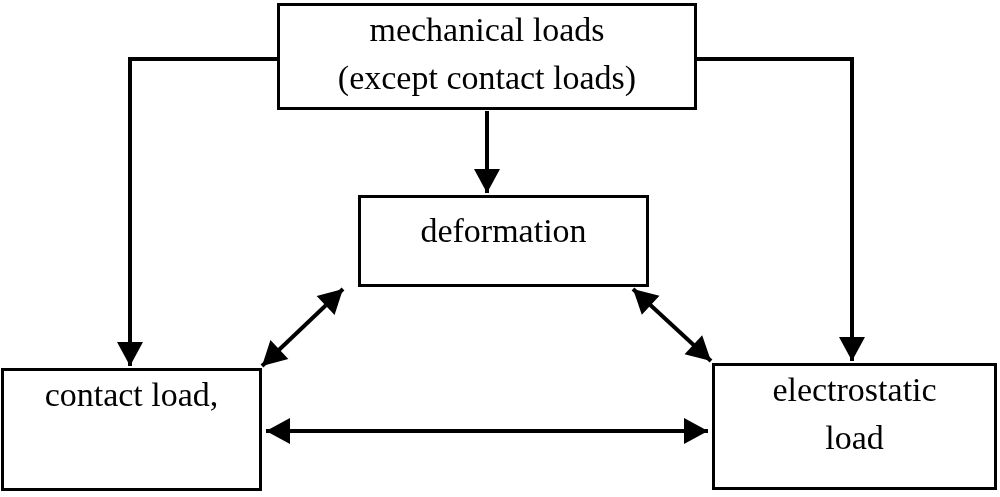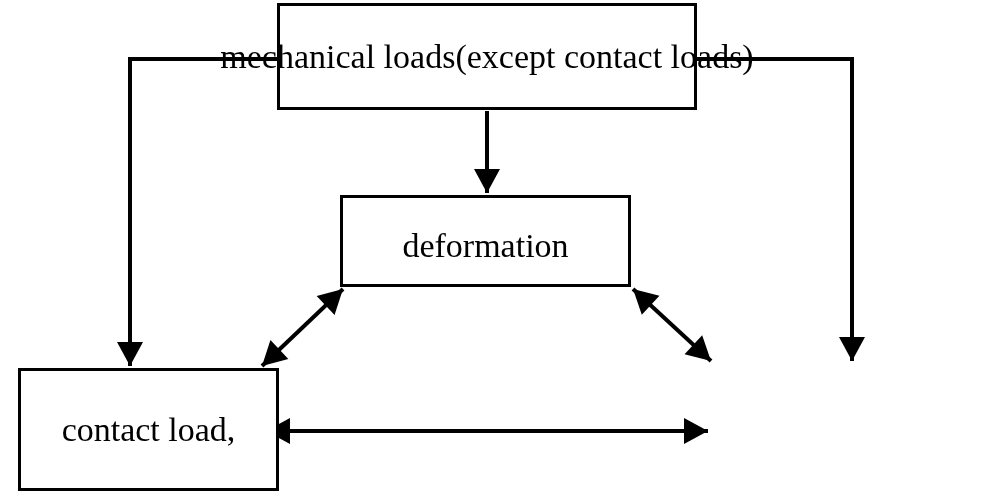--- a/index.html
+++ b/index.html
@@ -24,33 +24,33 @@
     height: 497px;
     z-index: 1;
   }
   .node {
     position: absolute;
     box-sizing: border-box;
     border: 3px solid #000000;
     background: #ffffff;
     z-index: 2;
     display: flex;
-    flex-direction: row;
+    flex-direction: column;
     align-items: center;
-    justify-content: center;
+    justify-content: flex-start;
     text-align: center;
     font-size: 34px;
     line-height: 48px;
     font-family: Liberation Serif, serif;
   }
   .node span { display: block; white-space: nowrap; }
 
   #node-mechanical-loads   { left: 277px; top:   3px; width: 420px; height: 107px; }
-  #node-deformation        { left: 340px; top: 195px; width: 291px; height:  92px; padding-top: 9px; }
-  #node-contact-load       { left:   18px; top: 368px; width: 261px; height: 123px; }
+  #node-deformation        { left: 358px; top: 195px; width: 291px; height:  92px; padding-top: 9px; }
+  #node-contact-load       { left:   1px; top: 368px; width: 261px; height: 123px; }
   #node-electrostatic-load { left: 712px; top: 363px; width: 285px; height: 127px; }
 </style>
 </head>
 <body>
 
 <div id="canvas">
 
   <svg id="edges" viewBox="0 0 1000 497" xmlns="http://www.w3.org/2000/svg">
     <defs>
       <marker id="ah" markerUnits="userSpaceOnUse" markerWidth="24" markerHeight="26" refX="24" refY="13" orient="auto" overflow="visible">
@@ -77,14 +77,18 @@
   </div>
 
   <div class="node" id="node-deformation">
     <span>deformation</span>
   </div>
 
   <div class="node" id="node-contact-load">
     <span>contact load,</span>
   </div>
 
+  <div class="node" id="node-electrostatic-load">
+    <span>electrostatic</span>
+    <span>load</span>
+  </div>
 
 </div>
 
 </body></html>

